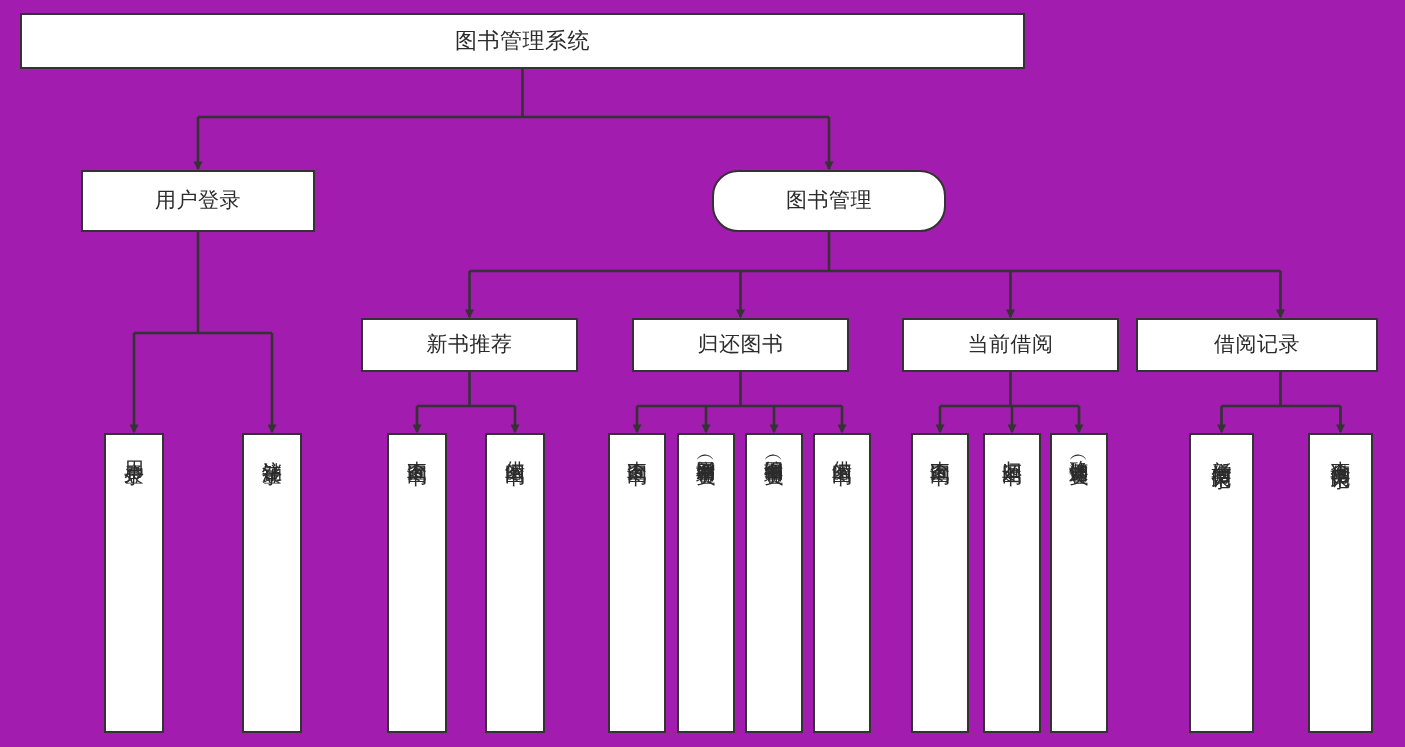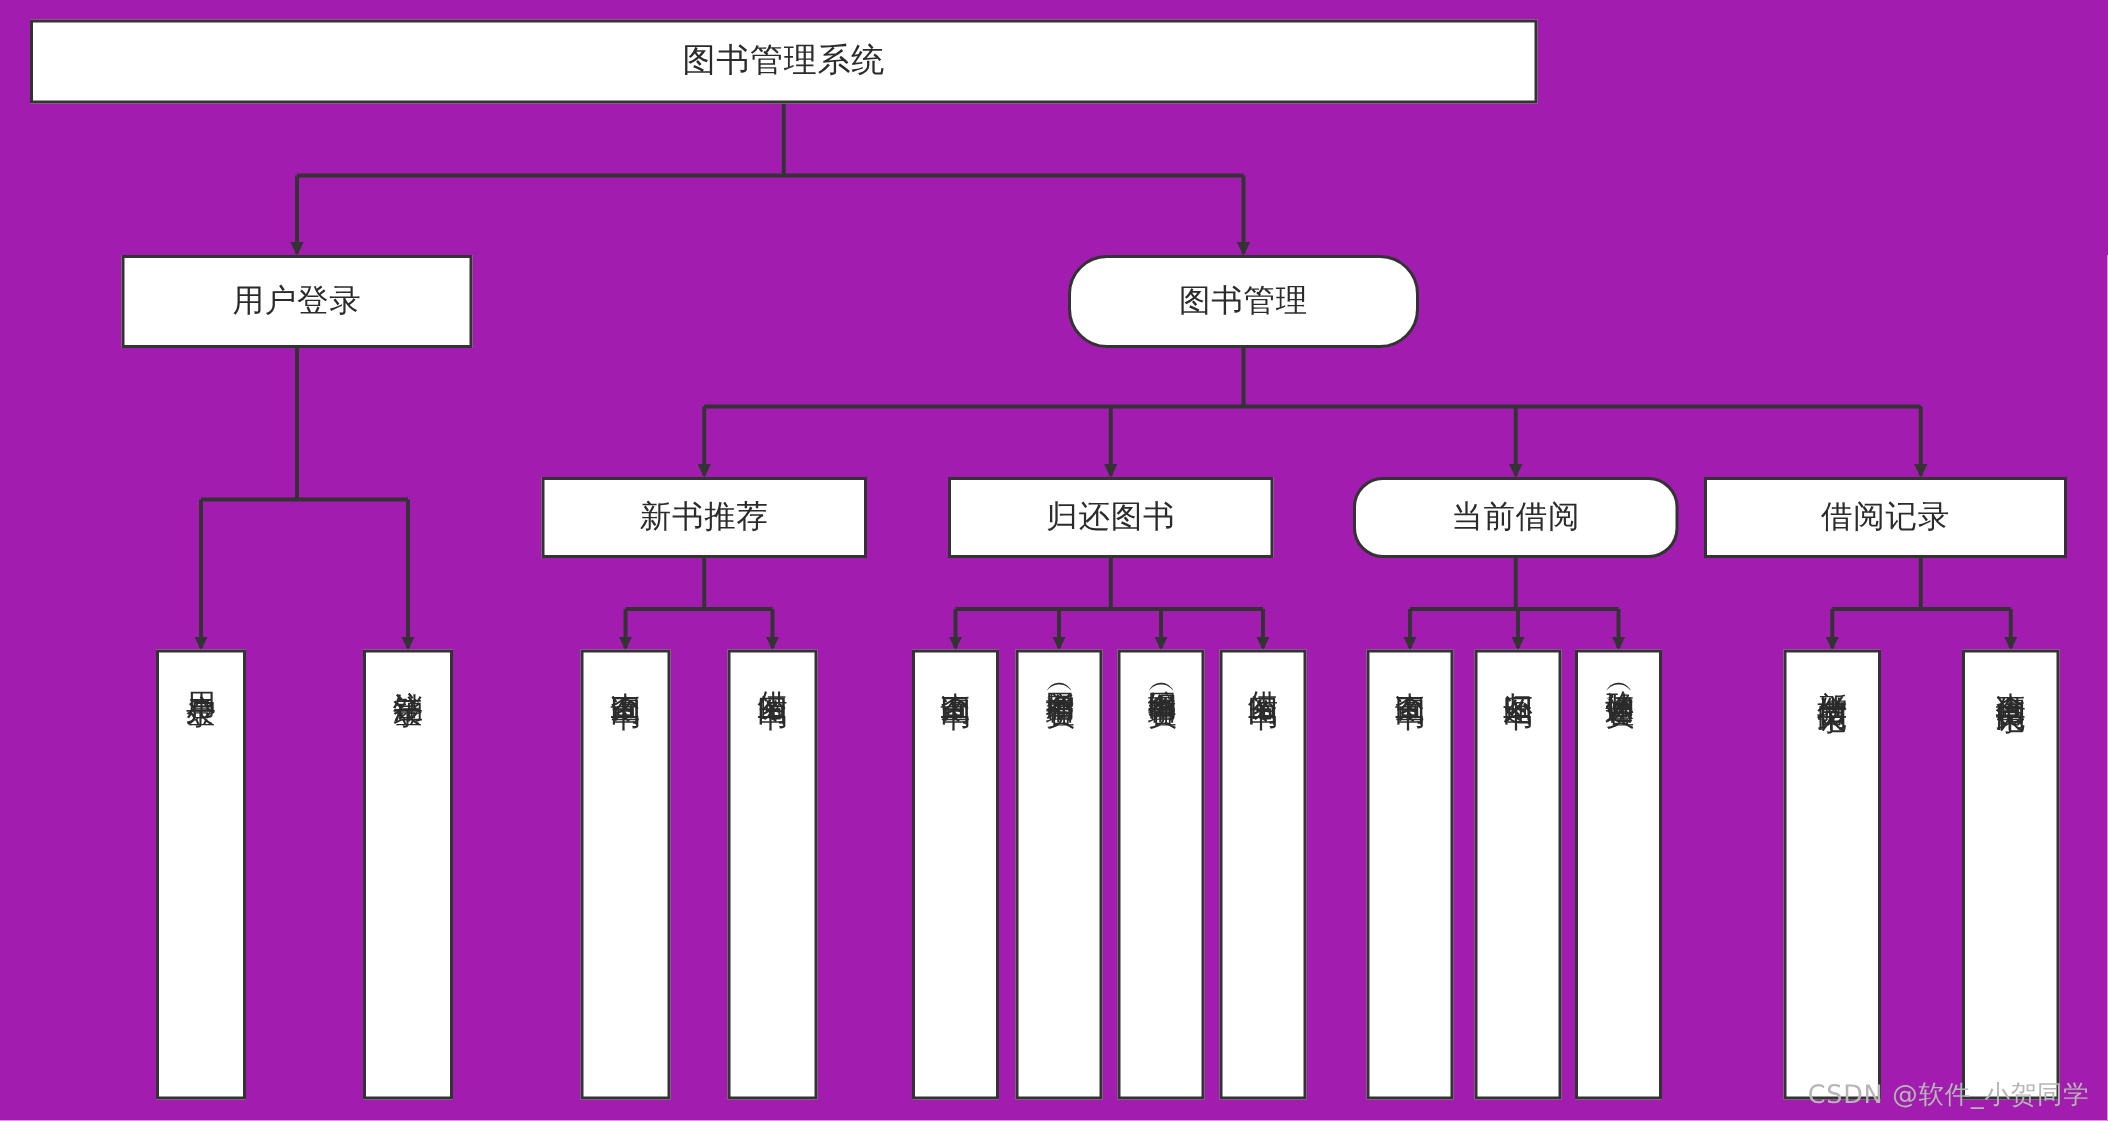--- a/index.html
+++ b/index.html
@@ -128,21 +128,21 @@
       </div>
       <div class="node horiz" style="left: 712px; top: 170px; width: 234px; height: 62px; border-color: rgb(51, 51, 51); background: rgb(255, 255, 255); color: rgb(43, 43, 43); border-radius: 26px;">
         <span class="label">图书管理</span>
       </div>
       <div class="node horiz" style="left: 361px; top: 318px; width: 217px; height: 54px; border-color: rgb(51, 51, 51); background: rgb(255, 255, 255); color: rgb(43, 43, 43);">
         <span class="label">新书推荐</span>
       </div>
       <div class="node horiz" style="left: 632px; top: 318px; width: 217px; height: 54px; border-color: rgb(51, 51, 51); background: rgb(255, 255, 255); color: rgb(43, 43, 43);">
         <span class="label">归还图书</span>
       </div>
-      <div class="node horiz" style="left: 902px; top: 318px; width: 217px; height: 54px; border-color: rgb(51, 51, 51); background: rgb(255, 255, 255); color: rgb(43, 43, 43); border-radius: 20px;">
+      <div class="node horiz" style="left: 902px; top: 318px; width: 217px; height: 54px; border-color: rgb(51, 51, 51); background: rgb(255, 255, 255); color: rgb(43, 43, 43);">
         <span class="label">当前借阅</span>
       </div>
       <div class="node horiz" style="left: 1136px; top: 318px; width: 242px; height: 54px; border-color: rgb(51, 51, 51); background: rgb(255, 255, 255); color: rgb(43, 43, 43);">
         <span class="label">借阅记录</span>
       </div>
       <div class="node vert" style="left: 104px; top: 433px; width: 60px; height: 300px; border-color: rgb(51, 51, 51); background: rgb(255, 255, 255); color: rgb(43, 43, 43);">
         <span class="label">用户登录</span>
       </div>
       <div class="node vert" style="left: 242px; top: 433px; width: 60px; height: 300px; border-color: rgb(51, 51, 51); background: rgb(255, 255, 255); color: rgb(43, 43, 43);">
         <span class="label">注销登录</span>
@@ -174,14 +174,13 @@
       <div class="node vert twocol" style="left: 1050px; top: 433px; width: 58px; height: 300px; border-color: rgb(51, 51, 51); background: rgb(255, 255, 255); color: rgb(43, 43, 43);">
         <span class="label">确认归还（管理员）</span>
       </div>
       <div class="node vert" style="left: 1189px; top: 433px; width: 65px; height: 300px; border-color: rgb(51, 51, 51); background: rgb(255, 255, 255); color: rgb(43, 43, 43);">
         <span class="label">新增借阅记录</span>
       </div>
       <div class="node vert" style="left: 1308px; top: 433px; width: 65px; height: 300px; border-color: rgb(51, 51, 51); background: rgb(255, 255, 255); color: rgb(43, 43, 43);">
         <span class="label">查询借阅记录</span>
       </div>
     </div>
-  <div id="watermark">CSDN @软件_小贺同学</div>
 </div>
 
 </body></html>

